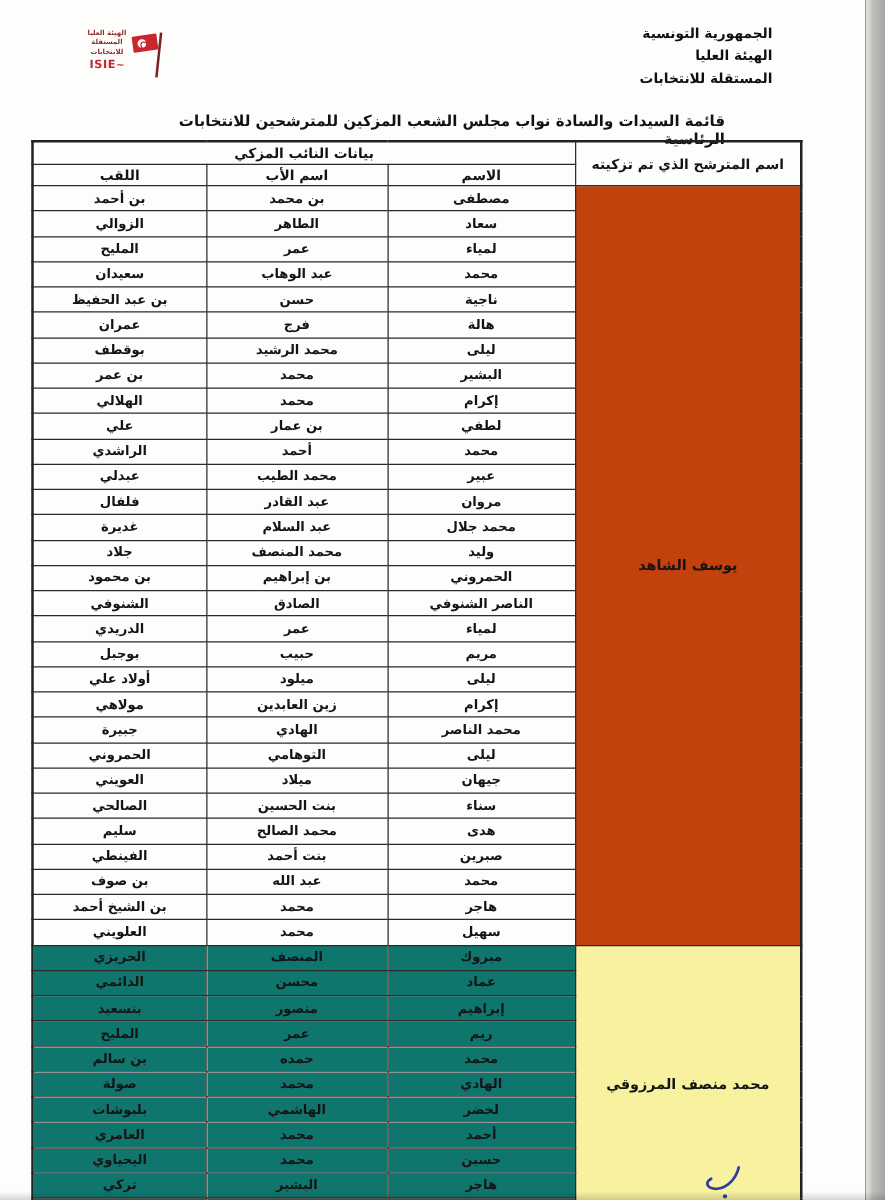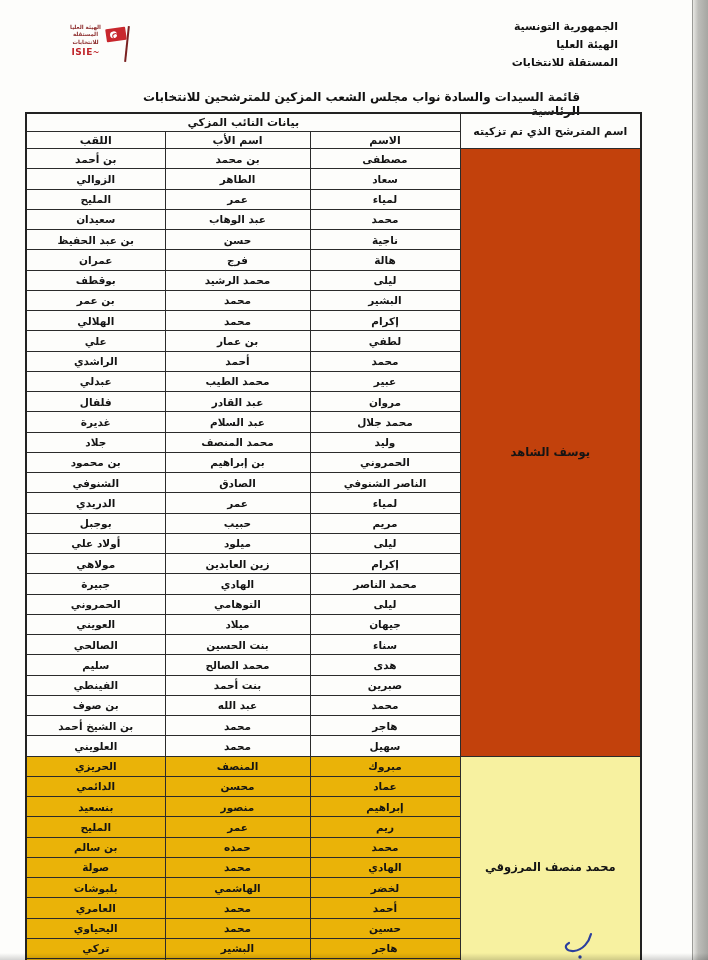--- a/index.html
+++ b/index.html
@@ -59,21 +59,21 @@
   }
   table.main th, table.main td{
     border:1px solid #2b2b2b;text-align:center;vertical-align:middle;
     padding:0 3px;overflow:hidden;white-space:nowrap;
   }
   table.main{border:2px solid #222;}
   thead tr.h1 th{height:17px;font-size:11px;}
   thead tr.h2 th{height:16px;font-size:11px;}
   tbody td{height:19.25px;}
   td.candidate-cell{font-size:11.5px;background:#c2410c;}
-  tr.hl td{background:#eab308;}
+  tr.hl td{background:#0f766e;}
   td.candidate-cell.hl{background:#f7f1a0;}
   
   .signature{position:absolute;left:545px;top:932px;}
 </style>
 </head>
 <body>
 
 <div class="page">
 
   <div class="gov-header">

